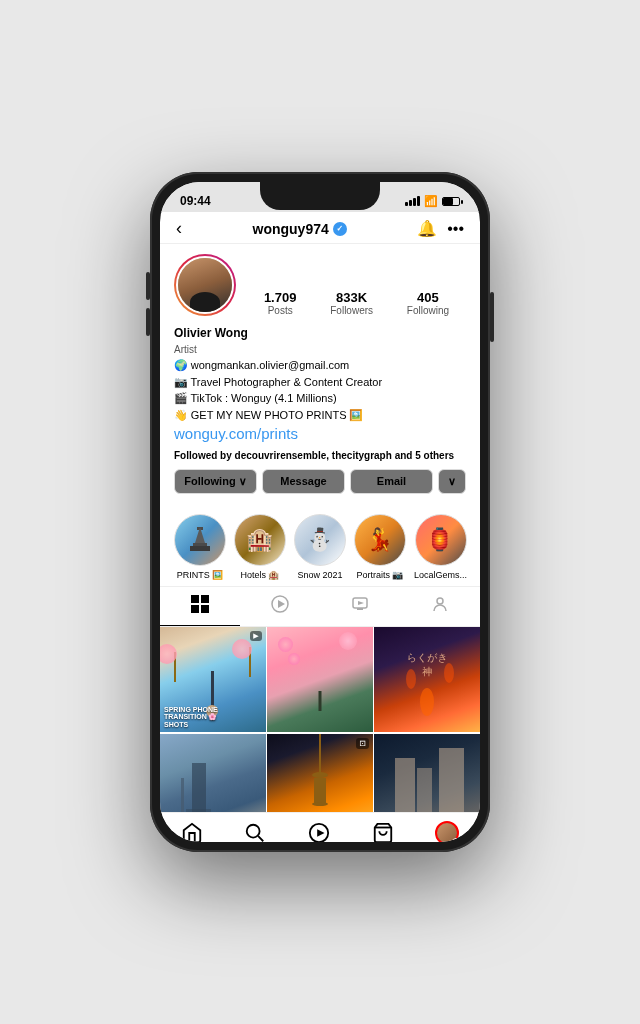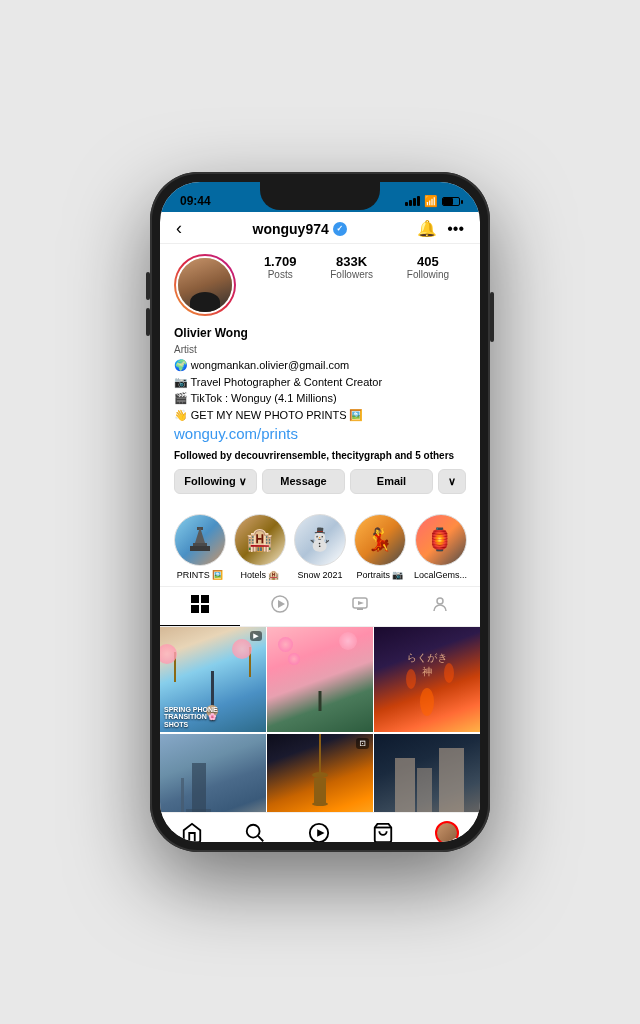--- a/index.html
+++ b/index.html
@@ -43,21 +43,21 @@
       z-index: 10;
     }
 
     .status-bar {
       display: flex;
       justify-content: space-between;
       align-items: center;
       padding: 8px 20px 4px;
       font-size: 11px;
       font-weight: 600;
-      background: #0369a1;
+      background: #e5e5e5;
       padding-top: 12px;
       gap: 36px;
     }
 
     .status-time { font-size: 12px; font-weight: 700; }
 
     .status-icons { display: flex; gap: 4px; align-items: center; }
 
     .signal-bars {
       display: flex; gap: 1px; align-items: flex-end;
@@ -106,21 +106,21 @@
       align-items: center;
       justify-content: center;
       color: #fff;
       font-size: 8px;
     }
     .nav-icons { display: flex; gap: 10px; align-items: center; }
     .nav-icon { font-size: 16px; cursor: pointer; }
 
     .profile-section { padding: 10px 14px 6px; }
 
-    .profile-top { display: flex; align-items: flex-start; gap: 11px; margin-bottom: 8px; }
+    .profile-top { display: flex; align-items: flex-end; gap: 11px; margin-bottom: 8px; }
 
     .avatar-wrapper {
       width: 62px; height: 62px;
       border-radius: 50%;
       padding: 2px;
       background: linear-gradient(45deg, #f09433, #e6683c, #dc2743, #cc2366, #bc1888);
       flex-shrink: 0;
     }
     .avatar-inner {
       width: 100%; height: 100%;
@@ -159,21 +159,21 @@
     .bio-link { color: #3897f0; text-decoration: none; font-size: 15px; }
     .bio-followed { color: #555; font-size: 10px; margin-top: 2px; }
     .bio-followed span { font-weight: 700; color: #000; margin-top: 36px; }
 
     .action-buttons { display: flex; gap: 5px; margin-bottom: 8px; }
     .btn {
       flex: 1;
       padding: 5px 6px;
       border: 1px solid #dbdbdb;
       border-radius: 6px;
-      background: #e5e5e5;
+      background: #737373;
       font-size: 11px;
       font-weight: 600;
       cursor: pointer;
       display: flex;
       align-items: center;
       justify-content: center;
       gap: 3px;
       text-align: right;
     }
     .btn-small { flex: 0 0 28px; }

